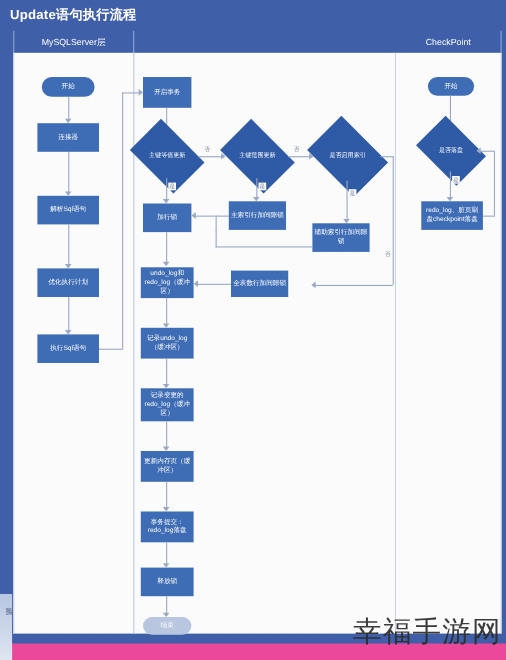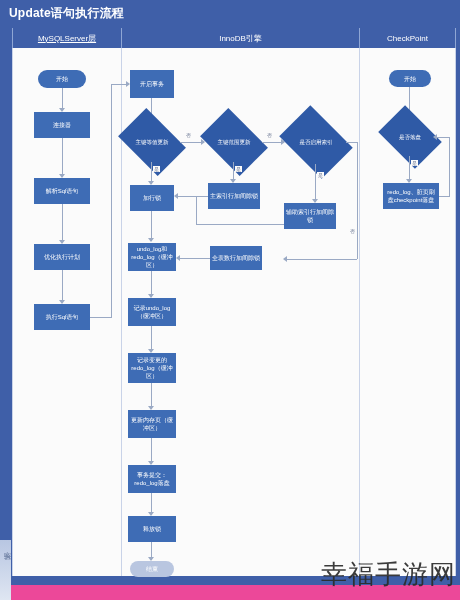--- a/index.html
+++ b/index.html
@@ -21,21 +21,21 @@
     display:flex;align-items:center;padding-left:9px;box-sizing:border-box;
     letter-spacing:.2px;
   }
   .lane-head{
     position:absolute;top:28px;height:20px;
     color:#ffffff;font-size:8px;
     display:flex;align-items:center;justify-content:center;
     border-right:1px solid #8fa6d4;
     box-sizing:border-box;
   }
-  .lane-head.first{border-left:1px solid #8fa6d4;text-decoration:underline;}
+  .lane-head.first{border-left:1px solid #8fa6d4;}
   .lane-body{
     position:absolute;top:48px;height:528px;
     background:#fbfbfb;
     border-right:1px solid #c9d3e8;
     box-sizing:border-box;
   }
   .lane-body.first{border-left:1px solid #c9d3e8;}
 
   
   .side-strip{
@@ -89,21 +89,20 @@
 </head>
 <body>
 
 <div class="canvas">
 
   <div class="frame"></div>
 
   <div class="title-bar">Update语句执行流程</div>
 
   <div class="lane-head first" style="left:12px;width:110px;">MySQLServer层</div>
-  <div class="lane-head" style="left:122px;width:238px;">InnoDB引擎</div>
   <div class="lane-head" style="left:360px;width:96px;">CheckPoint</div>
 
   <div class="lane-body first" style="left:12px;width:110px;"></div>
   <div class="lane-body" style="left:122px;width:238px;"></div>
   <div class="lane-body" style="left:360px;width:96px;"></div>
 
   <div class="node term" style="left:38px;top:70px;width:48px;height:18px;">开始</div>
   <div class="vline" style="left:62px;top:88px;height:22px;"></div>
   <div class="arrow-d" style="left:59px;top:108px;"></div>
 

